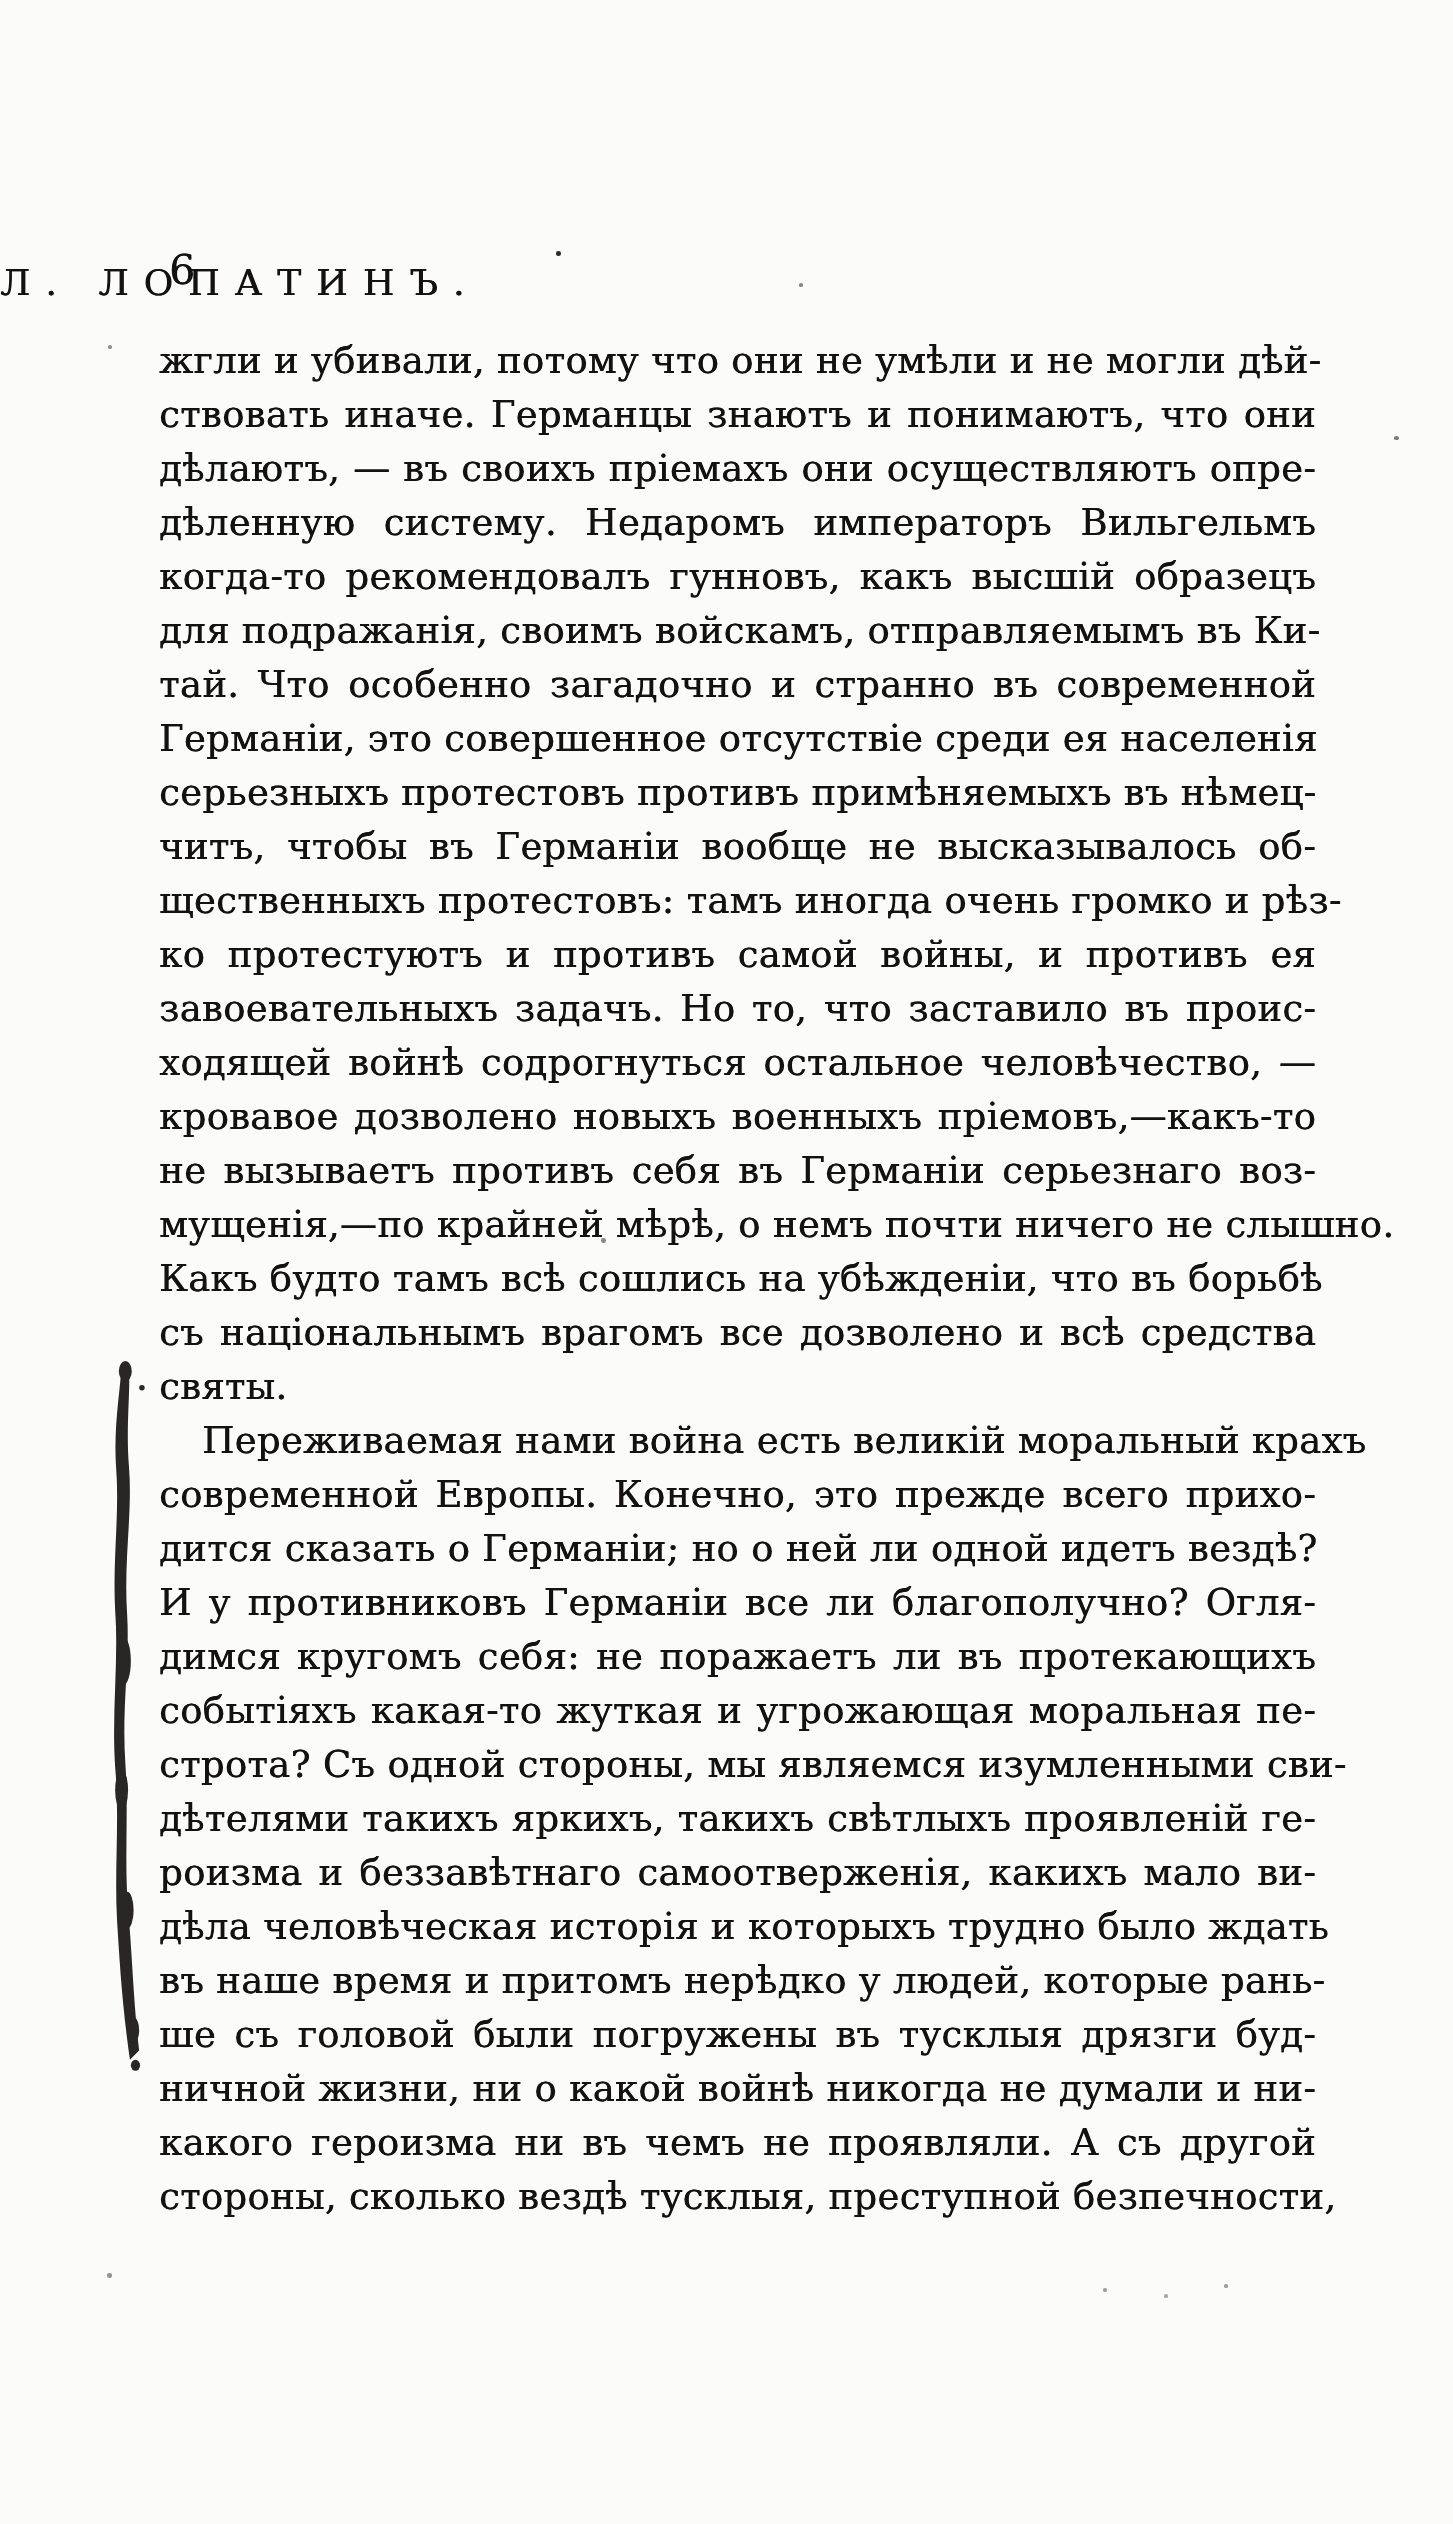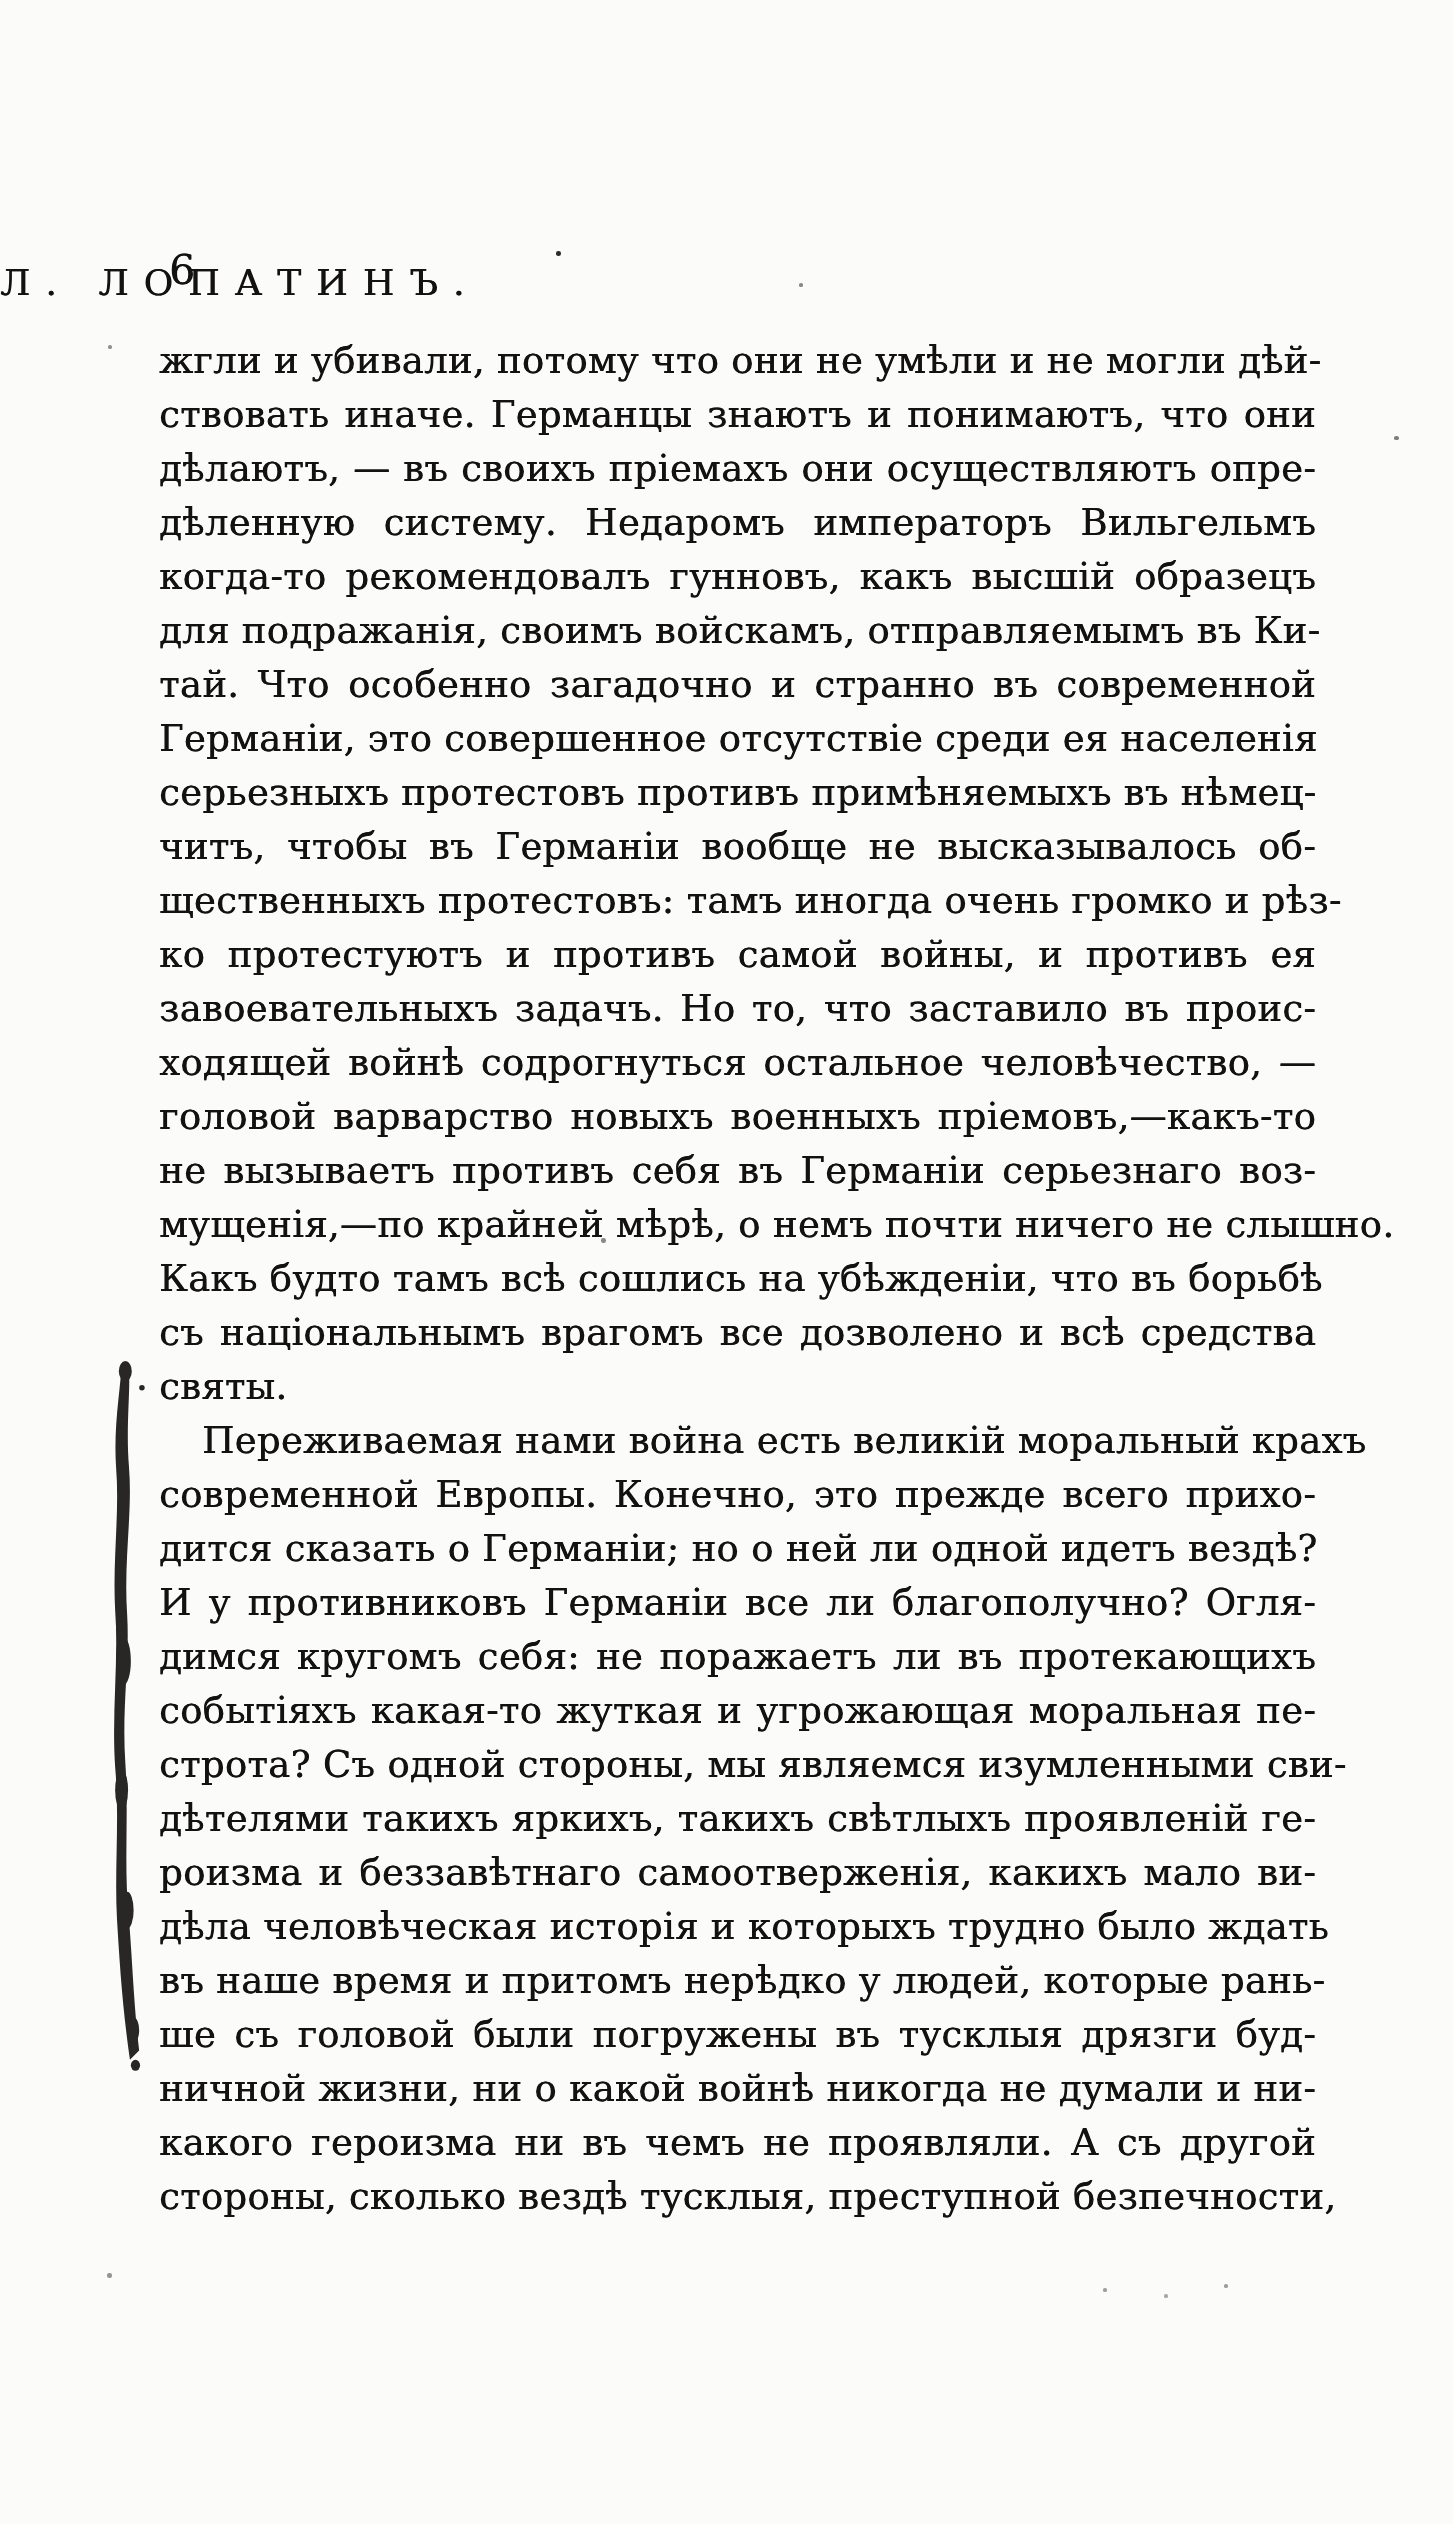--- a/index.html
+++ b/index.html
@@ -62,21 +62,21 @@
       <div class="line">когда-то рекомендовалъ гунновъ, какъ высшій образецъ</div>
       <div class="line">для подражанія, своимъ войскамъ, отправляемымъ въ Ки-</div>
       <div class="line">тай. Что особенно загадочно и странно въ современной</div>
       <div class="line">Германіи, это совершенное отсутствіе среди ея населенія</div>
       <div class="line">серьезныхъ протестовъ противъ примѣняемыхъ въ нѣмец-</div>
       <div class="line">читъ, чтобы въ Германіи вообще не высказывалось об-</div>
       <div class="line">щественныхъ протестовъ: тамъ иногда очень громко и рѣз-</div>
       <div class="line">ко протестуютъ и противъ самой войны, и противъ ея</div>
       <div class="line">завоевательныхъ задачъ. Но то, что заставило въ проис-</div>
       <div class="line">ходящей войнѣ содрогнуться остальное человѣчество, —</div>
-      <div class="line">головой варварство новыхъ военныхъ пріемовъ,—какъ-то</div>
+      <div class="line">кровавое дозволено новыхъ военныхъ пріемовъ,—какъ-то</div>
       <div class="line">не вызываетъ противъ себя въ Германіи серьезнаго воз-</div>
       <div class="line">мущенія,—по крайней мѣрѣ, о немъ почти ничего не слышно.</div>
       <div class="line">Какъ будто тамъ всѣ сошлись на убѣжденіи, что въ борьбѣ</div>
       <div class="line">съ національнымъ врагомъ все дозволено и всѣ средства</div>
       <div class="line ragged">святы.</div>
       <div class="line indent">Переживаемая нами война есть великій моральный крахъ</div>
       <div class="line">современной Европы. Конечно, это прежде всего прихо-</div>
       <div class="line">дится сказать о Германіи; но о ней ли одной идетъ вездѣ?</div>
       <div class="line">И у противниковъ Германіи все ли благополучно? Огля-</div>
       <div class="line">димся кругомъ себя: не поражаетъ ли въ протекающихъ</div>

